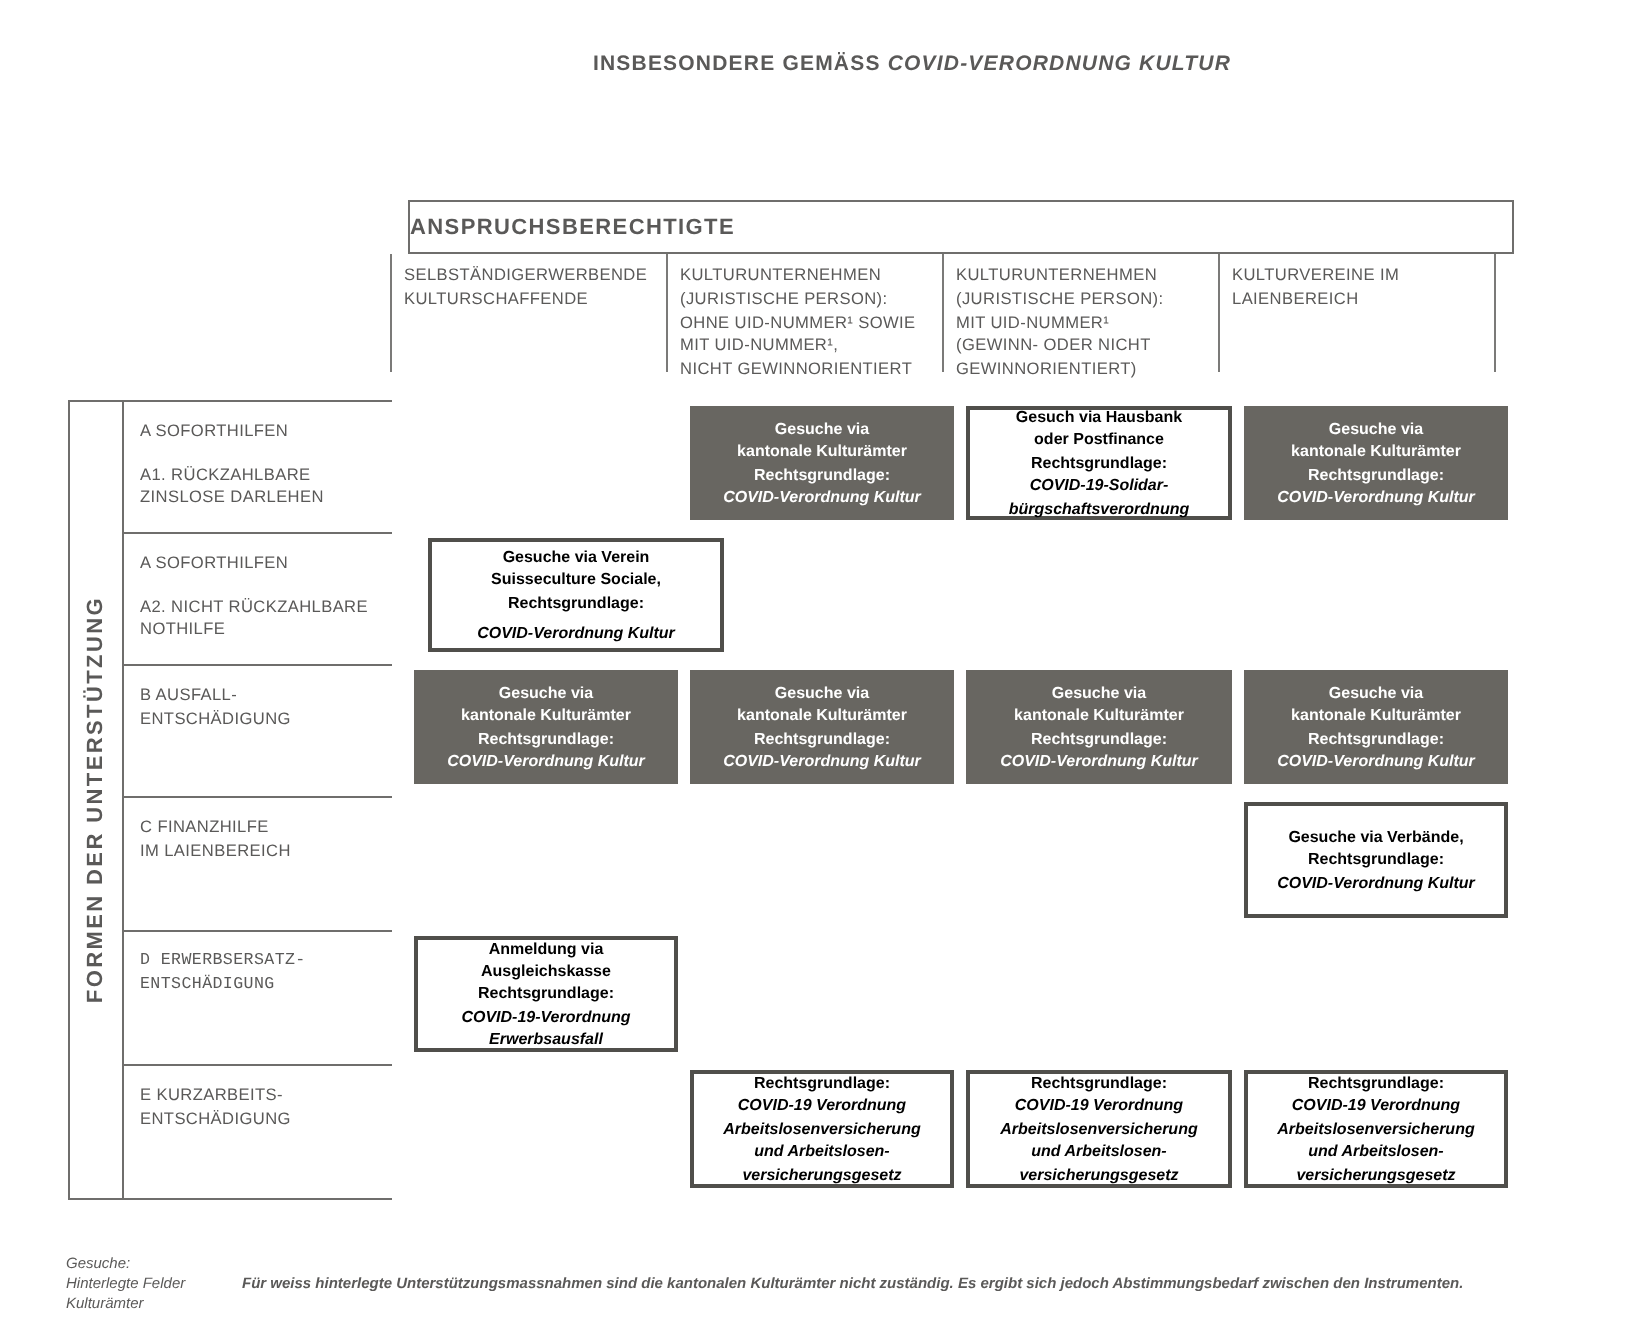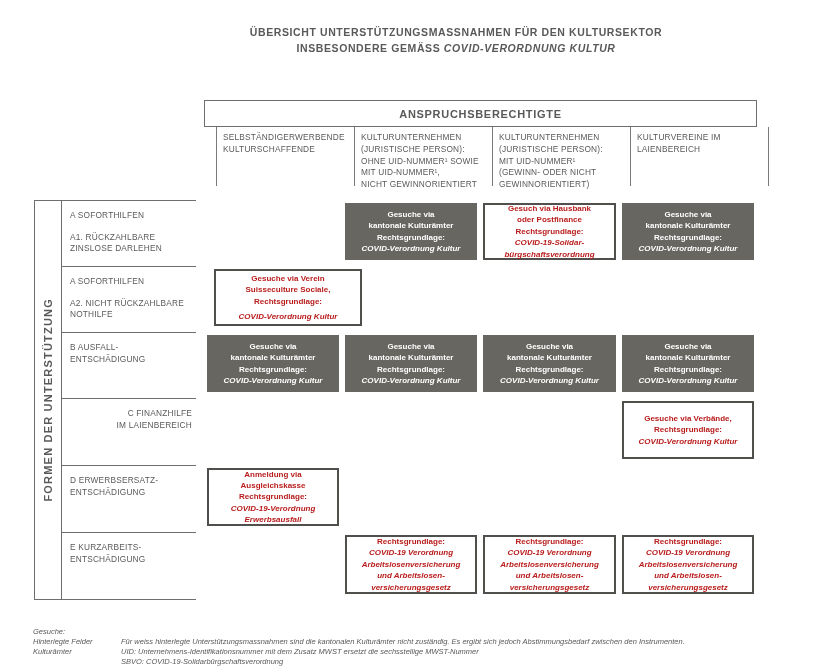--- a/index.html
+++ b/index.html
@@ -6,24 +6,24 @@
   .canvas{
     position:relative;width:818px;height:668px;background:#ffffff;overflow:hidden;
     font-family:"Liberation Sans", sans-serif;color:#5a5958;
   }
   
   .title{position:absolute;top:24px;left:94px;right:0;text-align:center;
     font-size:10.5px;font-weight:bold;letter-spacing:.6px;line-height:1.55;color:#5a5958;}
   .title .it{font-style:italic;}
   
   .anspruch{position:absolute;left:204px;top:100px;width:553px;height:27px;
-    border:1px solid #6f6e6c;box-sizing:border-box;display:flex;align-items:center;justify-content:center;
+    border:1px solid #6f6e6c;box-sizing:border-box;display:flex;align-items:center;justify-content:flex-start;
     font-size:11px;font-weight:bold;letter-spacing:.7px;}
   
-  .colheads{position:absolute;left:216px;top:127px;width:553px;height:59px;
+  .colheads{position:absolute;left:195px;top:127px;width:553px;height:59px;
     display:flex;border-left:1px solid #7b7a78;border-right:1px solid #7b7a78;box-sizing:border-box;}
   .colhead{flex:1;border-right:1px solid #7b7a78;box-sizing:border-box;
     padding:5px 4px 0 6px;font-size:8.3px;line-height:1.42;letter-spacing:.2px;white-space:pre-line;}
   .colhead:last-child{border-right:none;}
   
   .sidebox{position:absolute;left:34px;top:200px;width:28px;height:400px;
     border:1px solid #6f6e6c;box-sizing:border-box;display:flex;align-items:center;justify-content:center;}
   .sidebox span{writing-mode:vertical-rl;transform:rotate(180deg);
     font-size:11px;font-weight:bold;letter-spacing:1.2px;white-space:nowrap;}
   
@@ -33,35 +33,34 @@
   .rowlabel:not(:last-child){border-bottom:1px solid #6f6e6c;}
   .rl-t,.rl-s{font-size:8.3px;line-height:1.4;letter-spacing:.2px;white-space:pre-line;}
   .rl-s{margin-top:10px;}
   
   .cells{position:absolute;left:0;top:0;}
   .cell{position:absolute;box-sizing:border-box;display:flex;flex-direction:column;
     align-items:center;justify-content:center;text-align:center;padding:2px 4px;}
   .cell .c-pre,.cell .c-legal{font-size:8px;line-height:1.42;font-weight:bold;white-space:pre-line;}
   .cell .c-legal{font-style:italic;}
   .cell.dark{background:#686661;color:#ffffff;}
-  .cell.light{background:#ffffff;border:2px solid #504f4b;color:#b91c1c;}
+  .cell.light{background:#ffffff;border:2px solid #504f4b;color:#000000;}
   
   .footer{position:absolute;left:33px;top:627px;width:780px;
     font-size:7.5px;font-style:italic;line-height:1.32;color:#5a5958;}
   .foot-grid{display:grid;grid-template-columns:88px 1fr;column-gap:0;}
   .foot-label{white-space:pre-line;}
-  .foot-text{white-space:pre-line;}
+  .foot-text{white-space:pre-line;font-weight:bold;}
 </style>
 </head>
 <body>
 
 <div class="canvas">
 
   <div class="title">
-    <div>ÜBERSICHT UNTERSTÜTZUNGSMASSNAHMEN FÜR DEN KULTURSEKTOR</div>
     <div><span>INSBESONDERE GEMÄSS </span><span class="it">COVID-VERORDNUNG KULTUR</span></div>
   </div>
 
   <div class="anspruch">
     <span>ANSPRUCHSBERECHTIGTE</span>
   </div>
 
   <div class="colheads">
     <div class="colhead">SELBSTÄNDIGERWERBENDE
 KULTURSCHAFFENDE</div>
@@ -91,25 +90,25 @@
       </div>
       <div class="rowlabel" style="height: 66px;">
         <div class="rl-t">A SOFORTHILFEN</div>
         <div class="rl-s">A2. NICHT RÜCKZAHLBARE
 NOTHILFE</div>
       </div>
       <div class="rowlabel" style="height: 66px;">
         <div class="rl-t">B AUSFALL-
 ENTSCHÄDIGUNG</div>
       </div>
-      <div class="rowlabel" style="height: 67px; text-align: right;">
+      <div class="rowlabel" style="height: 67px;">
         <div class="rl-t">C FINANZHILFE
 IM LAIENBEREICH</div>
       </div>
-      <div class="rowlabel" style="height: 67px;">
+      <div class="rowlabel" style="height: 67px; font-family: Liberation Mono, monospace;">
         <div class="rl-t">D ERWERBSERSATZ-
 ENTSCHÄDIGUNG</div>
       </div>
       <div class="rowlabel" style="height: 68px;">
         <div class="rl-t">E KURZARBEITS-
 ENTSCHÄDIGUNG</div>
       </div>
     </div>
 
   <div class="cells">
@@ -196,18 +195,16 @@
 versicherungsgesetz</div>
       </div>
     </div>
 
   <div class="footer">
     <div>Gesuche:</div>
     <div class="foot-grid">
       <div class="foot-label">Hinterlegte Felder</div>
       <div class="foot-text">Für weiss hinterlegte Unterstützungsmassnahmen sind die kantonalen Kulturämter nicht zuständig. Es ergibt sich jedoch Abstimmungsbedarf zwischen den Instrumenten.</div>
       <div class="foot-label">Kulturämter</div>
-      <div class="foot-text">UID: Unternehmens-Identifikationsnummer mit dem Zusatz MWST ersetzt die sechsstellige MWST-Nummer
-SBVO: COVID-19-Solidarbürgschaftsverordnung</div>
     </div>
   </div>
 
 </div>
 
 </body></html>

